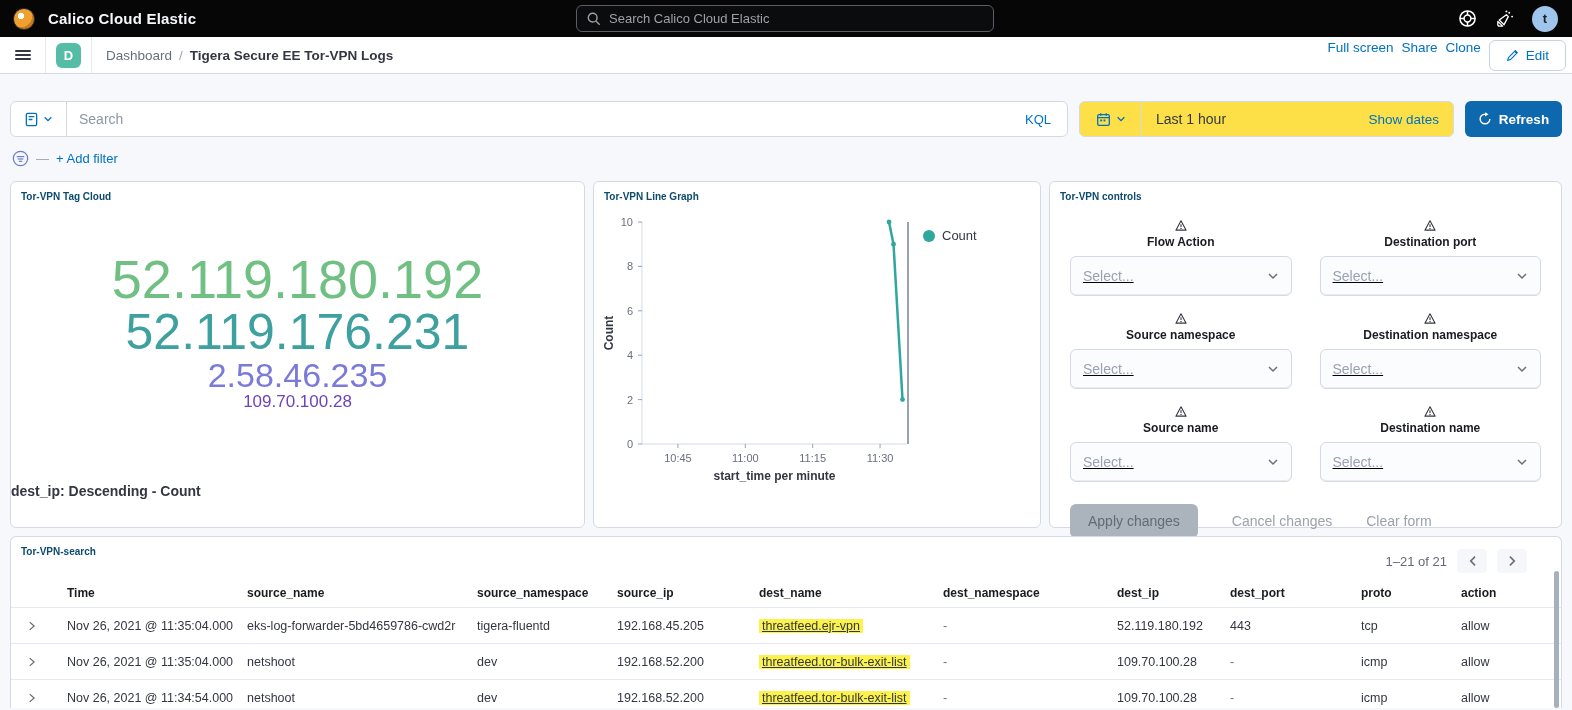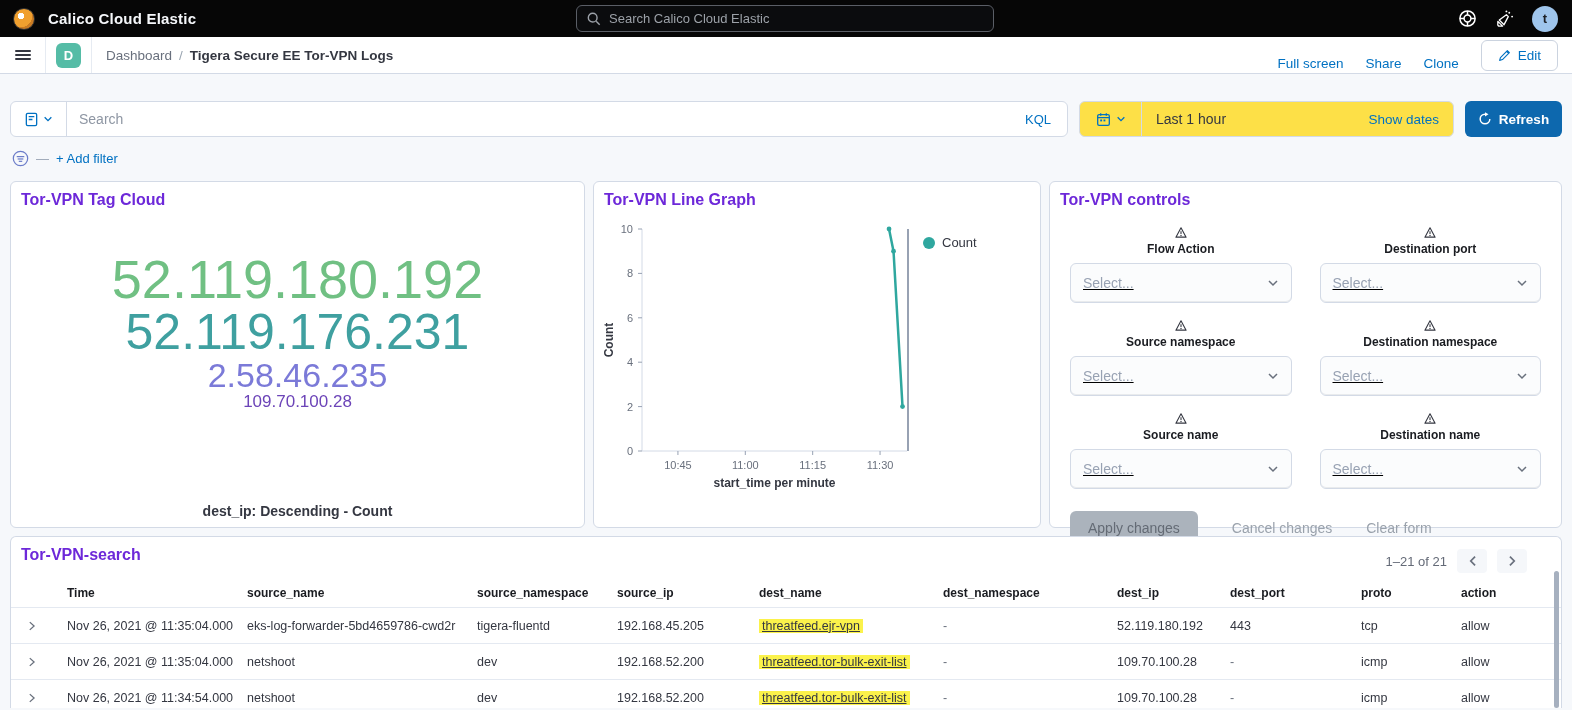--- a/index.html
+++ b/index.html
@@ -21,21 +21,21 @@
   
   .navbar{ height:37px; background:#fff; border-bottom:1px solid var(--border); display:flex; align-items:center; }
   .hamburger{ width:46px; height:100%; display:flex; align-items:center; justify-content:center; border-right:1px solid #E6EBF2; cursor:pointer; }
   .hamburger span{ display:block; width:16px; height:2px; background:#343741; border-radius:1px; margin:2px 0; }
   .dbadge-wrap{ width:46px; height:100%; display:flex; align-items:center; justify-content:center; border-right:1px solid #E6EBF2; }
   .dbadge{ width:25px; height:25px; border-radius:6px; background:#55BCA6; color:#fff; font-weight:700; font-size:13px; display:flex; align-items:center; justify-content:center; }
   .crumbs{ margin-left:14px; font-size:13.5px; display:flex; gap:7px; align-items:center; }
   .crumb-root{ color:#69707D; }
   .crumb-sep{ color:#9AA5B1; }
   .crumb-page{ color:#343741; font-weight:700; }
-  .navactions{ margin-left:auto; display:flex; align-items:flex-end; gap:22px; margin-right:14px; }
+  .navactions{ margin-left:auto; display:flex; align-items:flex-start; gap:8px; margin-right:6px; }
   .navlink{ color:var(--link); font-size:13.5px; cursor:pointer; }
   .editbtn{ border:1px solid #CBD3DF; background:#fff; color:var(--link); font-size:13.5px; border-radius:6px; padding:7px 16px; display:flex; gap:7px; align-items:center; cursor:pointer; font-weight:500; }
 
   
   .querybar{ display:flex; gap:11px; margin:27px 10px 0 10px; height:36px; }
   .searchbox{ flex:1; background:#fff; border:1px solid var(--border); border-radius:6px; display:flex; align-items:center; overflow:hidden; }
   .sq-btn{ width:56px; height:100%; border-right:1px solid var(--border); display:flex; align-items:center; justify-content:center; gap:4px; cursor:pointer; }
   .searchbox input{ flex:1; border:none; outline:none; font-size:14px; padding:0 12px; color:var(--text); font-family:inherit; background:transparent; }
   .searchbox input::placeholder{ color:#8E96A3; }
   .kql{ color:var(--link); font-size:13px; font-weight:500; padding:0 16px; cursor:pointer; }
@@ -44,28 +44,28 @@
   .daterange{ font-size:14px; color:var(--text); padding-left:14px; }
   .showdates{ margin-left:auto; padding-right:14px; color:var(--link); font-size:13.5px; cursor:pointer; }
   .refreshbtn{ width:97px; background:var(--primary); border:none; border-radius:6px; color:#fff; font-size:13.5px; font-weight:700; display:flex; align-items:center; justify-content:center; gap:7px; cursor:pointer; font-family:inherit; }
   .filterrow{ display:flex; align-items:center; gap:7px; margin:10px 10px 0 12px; height:22px; }
   .filterdash{ color:#98A2B3; font-size:13px; }
   .addfilter{ color:var(--link); font-size:13px; cursor:pointer; }
 
   
   .panelrow{ display:flex; gap:8px; margin:12px 10px 0 10px; height:347px; }
   .panel{ background:var(--panelbg); border:1px solid var(--border); border-radius:6px; position:relative; }
-  .ptitle{ font-size:16px; font-weight:700; color:#6d28d9; padding:9px 10px 0 10px; }
+  .ptitle{ font-size:10px; font-weight:700; color:#0c4a6e; padding:9px 10px 0 10px; }
   .p-tag{ width:575px; }
   .p-line{ width:448px; }
   .p-ctl{ flex:1; }
 
   .tagwords{ position:absolute; top:70px; left:0; right:0; display:flex; flex-direction:column; align-items:center; line-height:1.02; }
   .tag-word{ cursor:pointer; white-space:nowrap; }
-  .tagcaption{ position:absolute; bottom:8px; width:100%; text-align:center; font-size:14px; font-weight:700; color:#343741; }
+  .tagcaption{ position:absolute; bottom:28px; width:100%; text-align:left; font-size:14px; font-weight:700; color:#343741; }
 
   
   .ctlgrid{ display:grid; grid-template-columns:1fr 1fr; column-gap:28px; row-gap:17px; padding:18px 20px 0 20px; }
   .field label{ display:flex; align-items:center; gap:4px; font-size:12px; font-weight:700; color:#1A1C21; margin-bottom:7px;flex-direction:column; }
   .select{ height:40px; background:#FBFCFD; border:1px solid var(--border); border-radius:6px; display:flex; align-items:center; padding:0 12px; cursor:pointer; box-shadow:inset 0 -1px 0 rgba(105,112,125,.12);text-decoration:underline; }
   .select .ph{ color:#98A2B3; font-size:14px; }
   .select svg{ margin-left:auto; }
   .ctlbtns{ display:flex; align-items:center; gap:34px; padding:22px 20px 0 20px; }
   .applybtn{ background:#ABB3BC; color:#646B75; border:none; border-radius:6px; font-size:14px; font-weight:500; padding:9px 18px; font-family:inherit; }
   .greylink{ color:#9AA2AC; font-size:14px; }

